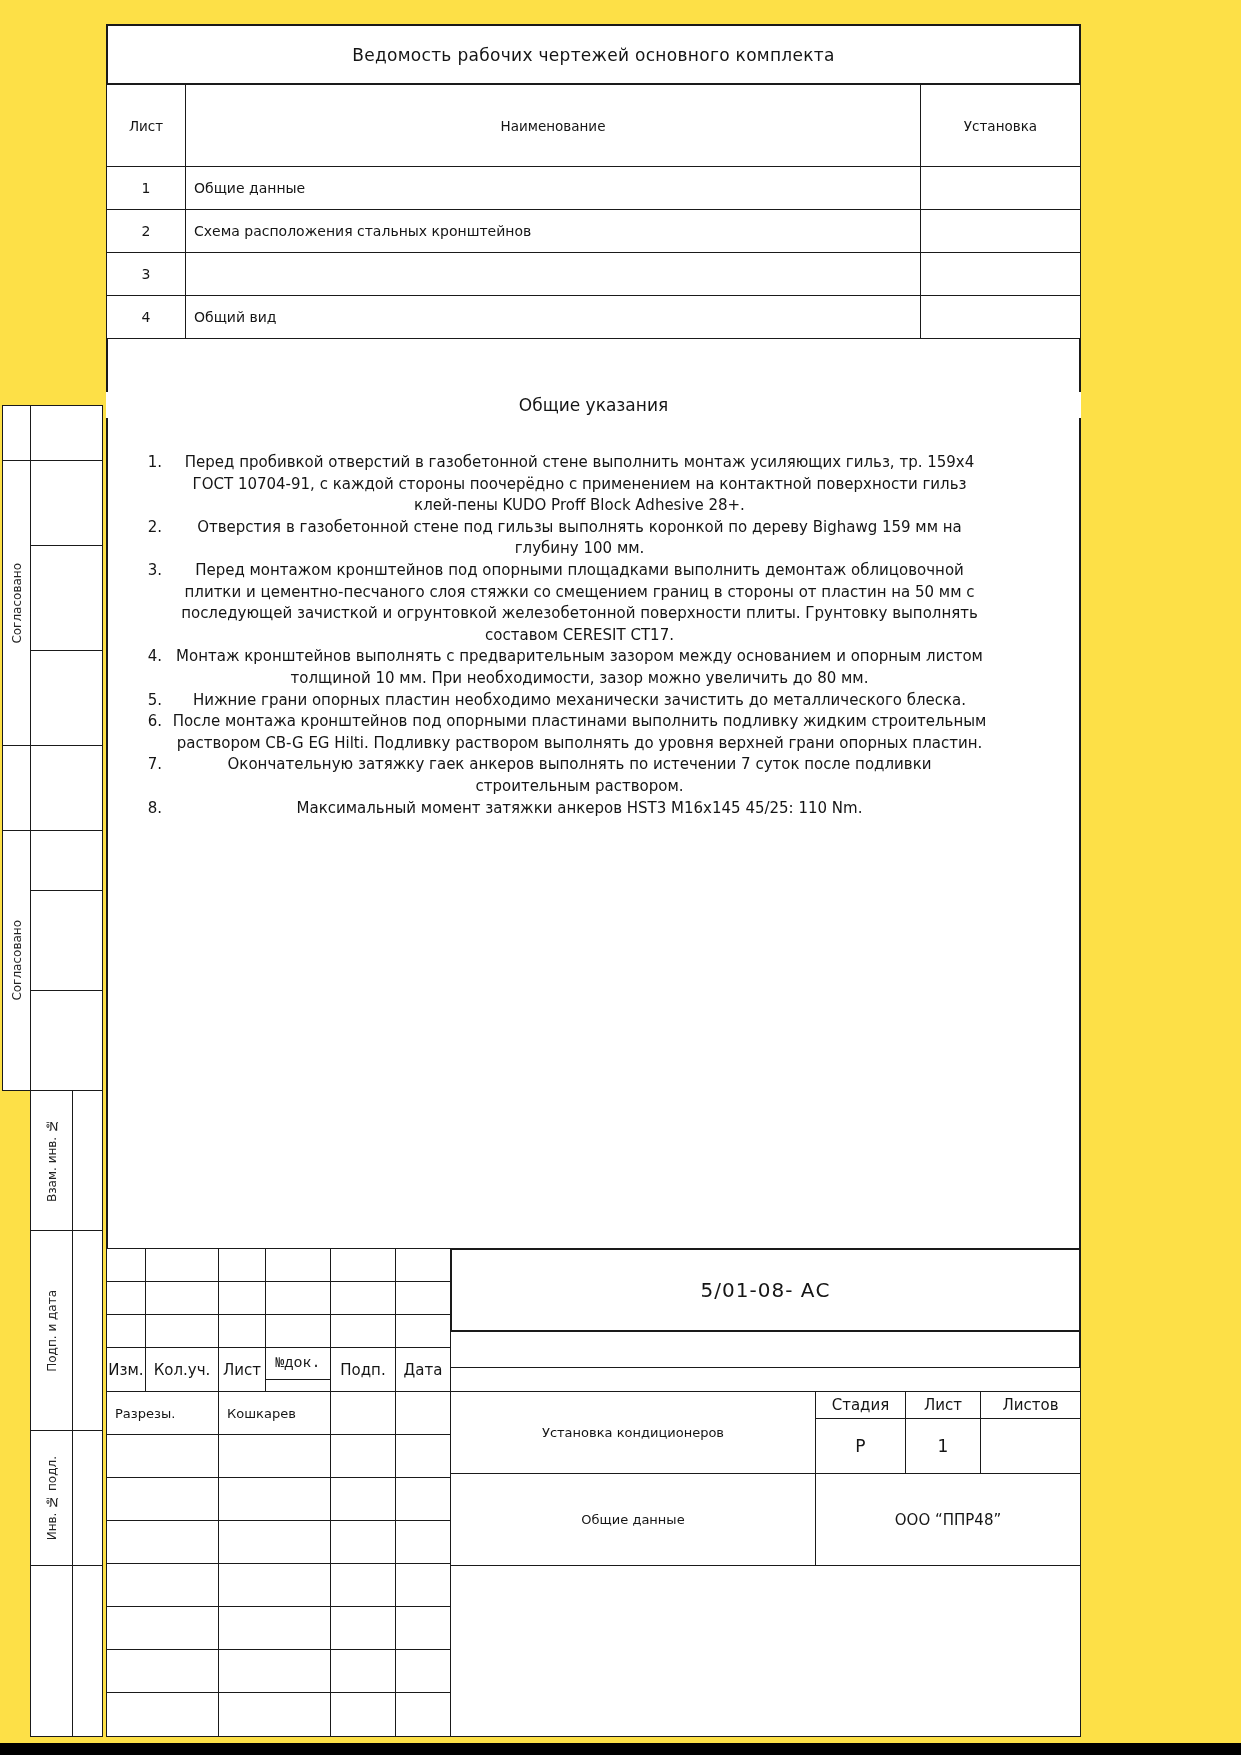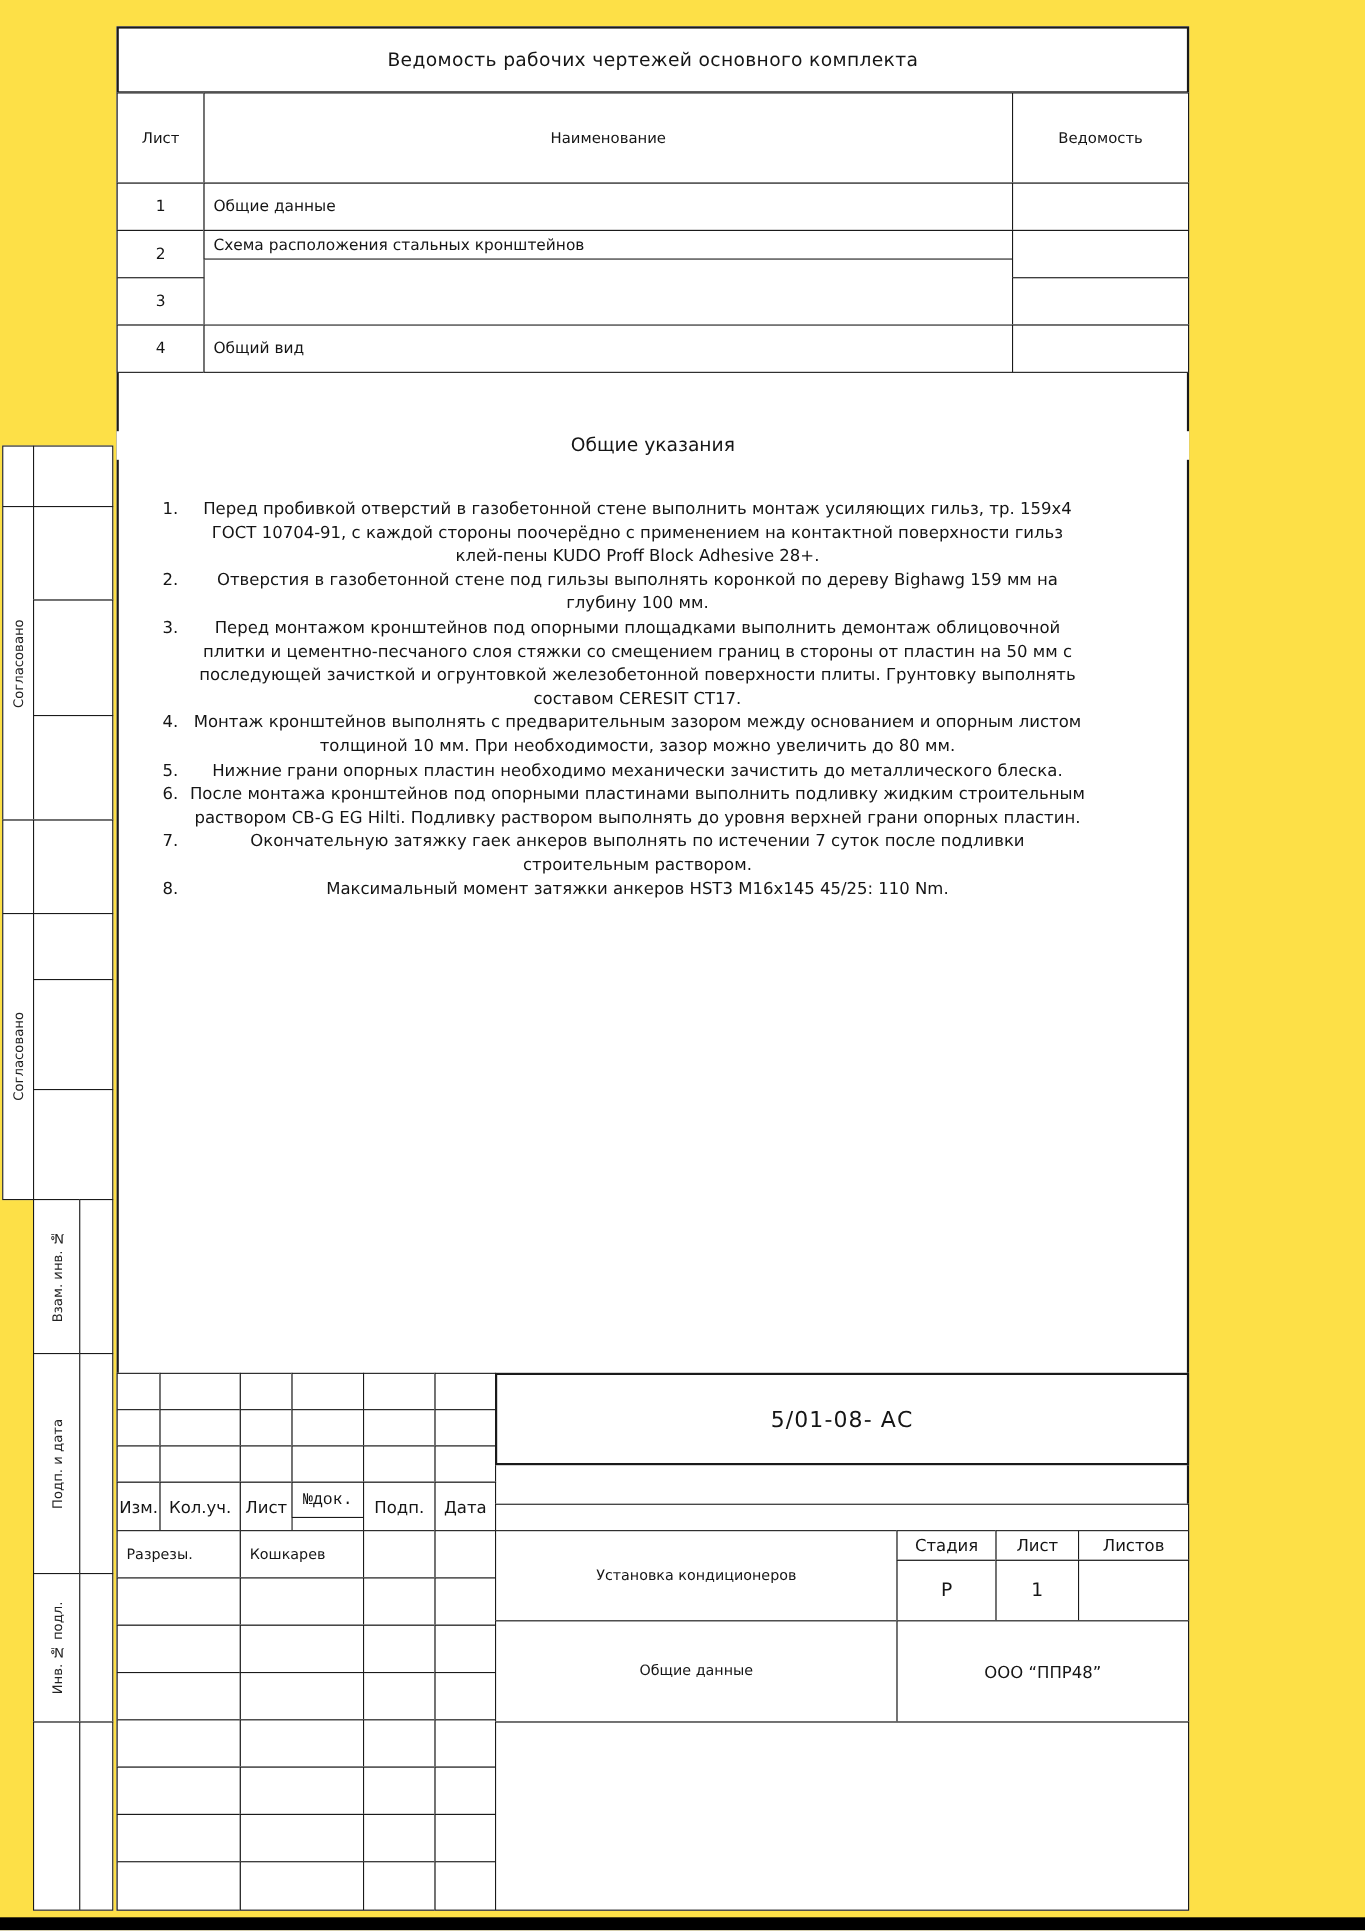--- a/index.html
+++ b/index.html
@@ -35,28 +35,28 @@
 <body>
 
 <div class="page">
 
   <div class="c thick" style="left:106px; top:24px; width:975px; height:1713px;"></div>
 
   <div class="c thick center doc-title" style="left:106px; top:24px; width:975px; height:61px;">Ведомость рабочих чертежей основного комплекта</div>
 
   <div class="c center hdr" style="left:106px; top:84px; width:80px; height:83px;">Лист</div>
   <div class="c center hdr" style="left:185px; top:84px; width:736px; height:83px;">Наименование</div>
-  <div class="c center hdr" style="left:920px; top:84px; width:161px; height:83px;">Ведомость</div>
+  <div class="c center hdr" style="left:920px; top:84px; width:161px; height:83px;">Установка</div>
 
   <div class="c center rownum" style="left:106px; top:166px; width:80px; height:44px;">1</div>
   <div class="c left rowname" style="left:185px; top:166px; width:736px; height:44px;">Общие данные</div>
   <div class="c" style="left:920px; top:166px; width:161px; height:44px;"></div>
 
   <div class="c center rownum" style="left:106px; top:209px; width:80px; height:44px;">2</div>
-  <div class="c left rowname" style="left:185px; top:209px; width:736px; height:27px;">Схема расположения стальных кронштейнов</div>
+  <div class="c left rowname" style="left:185px; top:209px; width:736px; height:44px;">Схема расположения стальных кронштейнов</div>
   <div class="c" style="left:920px; top:209px; width:161px; height:44px;"></div>
 
   <div class="c center rownum" style="left:106px; top:252px; width:80px; height:44px;">3</div>
   <div class="c" style="left:920px; top:252px; width:161px; height:44px;"></div>
 
   <div class="c center rownum" style="left:106px; top:295px; width:80px; height:44px;">4</div>
   <div class="c left rowname" style="left:185px; top:295px; width:736px; height:44px;">Общий вид</div>
   <div class="c" style="left:920px; top:295px; width:161px; height:44px;"></div>
 
   <div class="c noborder center notes-title" style="left:106px; top:392px; width:975px; height:26px;">Общие указания</div>

